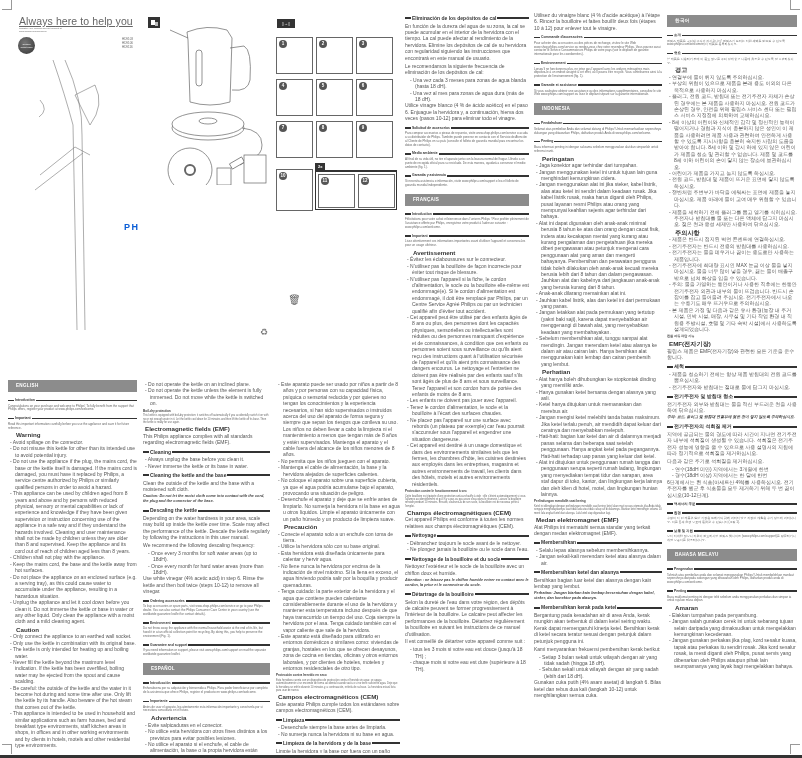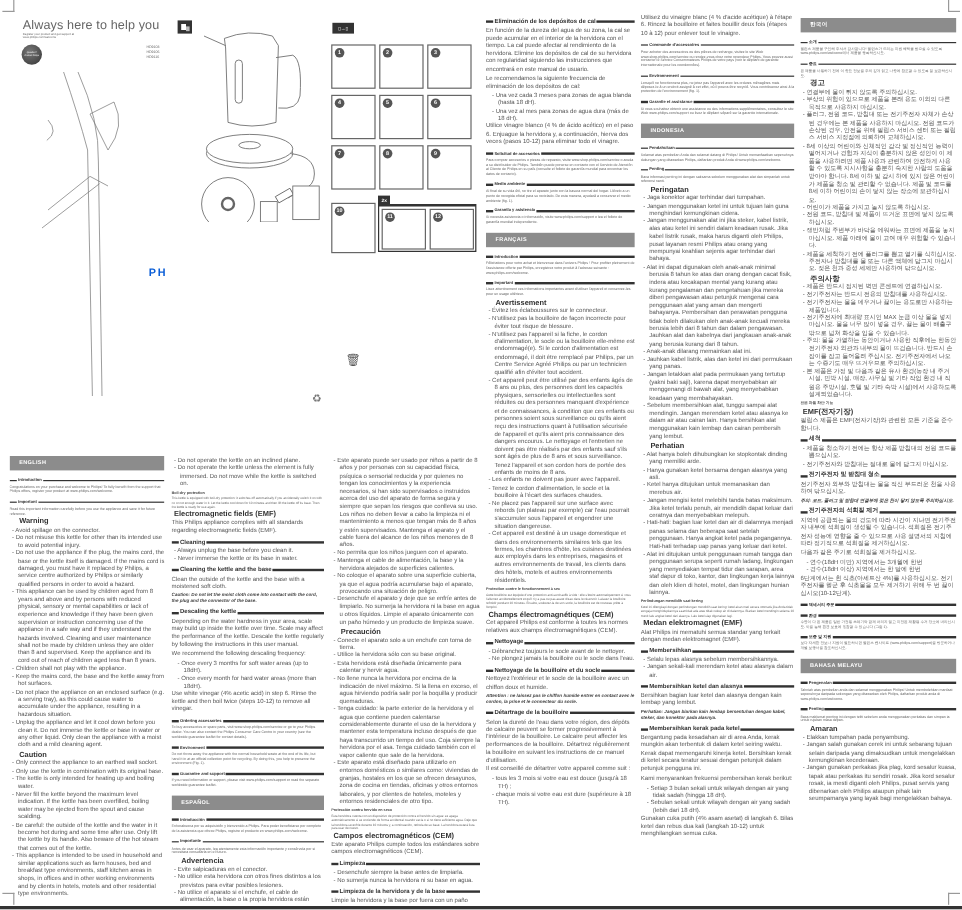--- a/index.html
+++ b/index.html
@@ -16,21 +16,21 @@
   .sec-head.big { font-size: 5px; }
   .sec-head.big::before, .sec-head.big::after { height: 2px; }
   .small { font-size: 3px; line-height: 3.8px; color: #666; }
   .body-l { font-size: 5px; line-height: 6.4px; color: #555; }
   .subh { font-weight: bold; font-size: 6.2px; color: #333; margin: 3px 0 1px 8px; }
   .subh-s { font-weight: bold; font-size: 3.1px; color: #444; margin: 2px 0 1px 0; }
   ul.dash { list-style: none; }
   ul.dash li { padding-left: 7px; text-indent: -5px; font-size: 5px; line-height: 6.4px; color: #555; }
   ul.dash li::before { content: "- "; }
   .ital { font-style: italic; font-weight: bold; font-size: 3.8px; color: #444; line-height: 5.2px; }
-  .title-big { font-size: 10.5px; color: #666; font-weight: normal; letter-spacing: 0.1px; }
+  .title-big { font-size: 10.5px; color: #666; font-weight: normal; letter-spacing: 0.1px; text-decoration: underline; }
   .badge-dark { background: #333; display: inline-flex; align-items: center; justify-content: center; }
   .illus { position: absolute; border: 1px solid #666; background: #fff; }
   .illus .num { position: absolute; left: 2px; top: 2px; width: 8px; height: 8px; border-radius: 50%; background: #555; color: #fff; font-size: 4.5px; line-height: 8px; text-align: center; font-weight: bold; }
   .bottom-bar { position: absolute; bottom: 0; left: 0; width: 802px; height: 3px; background: #333; }
   svg { display: block; }
 </style>
 </head>
 <body>
 
 <div class="page" style="left:0;width:140px;">

